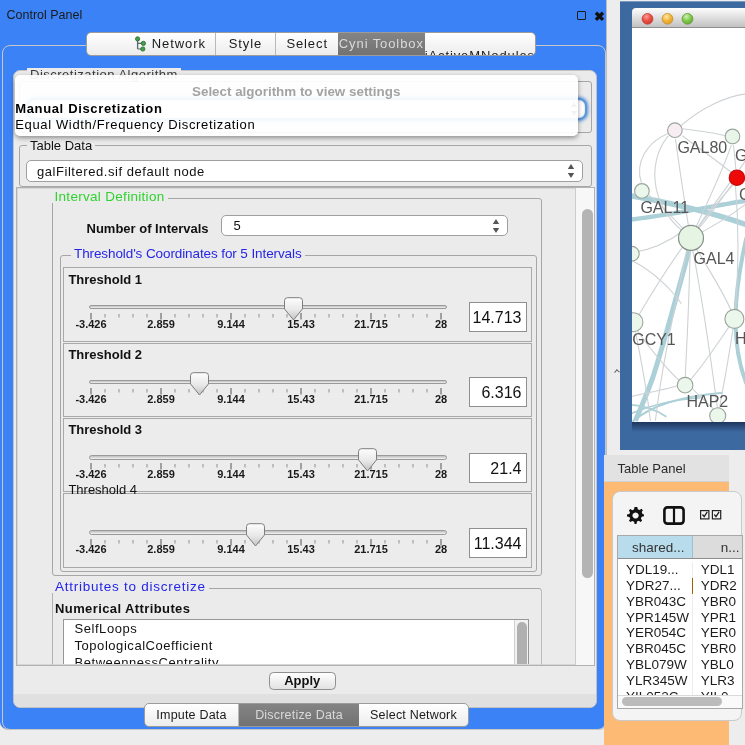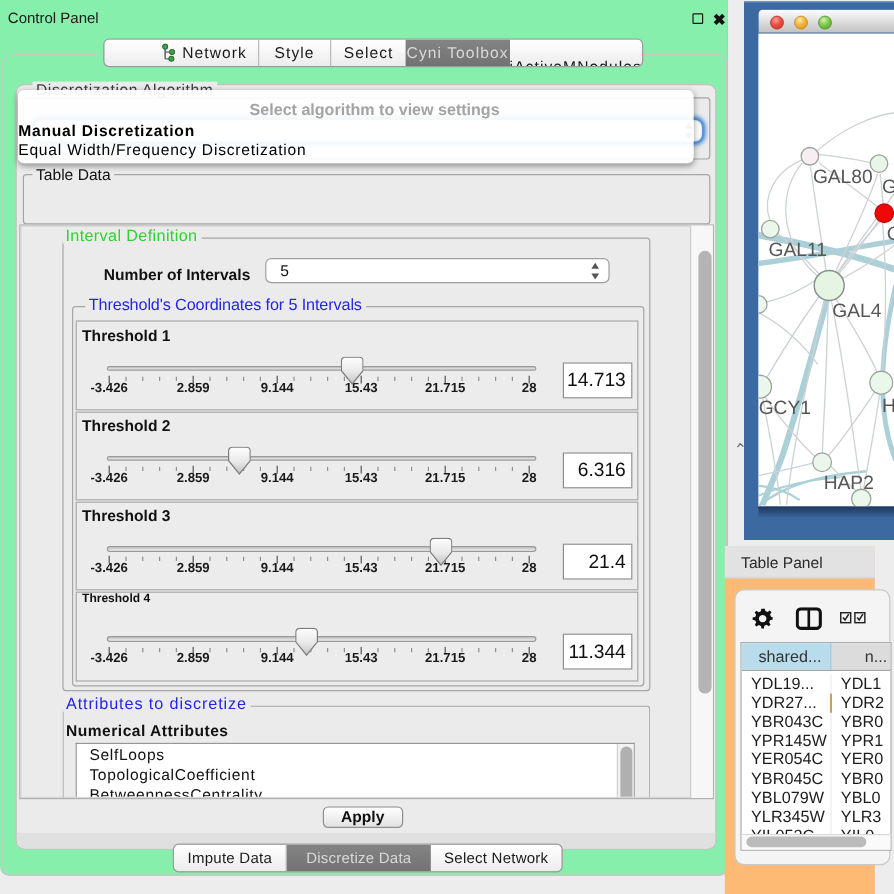--- a/index.html
+++ b/index.html
@@ -4,21 +4,21 @@
 html,body{width:745px;height:745px;overflow:hidden;background:#ededed;
  font-family:"Liberation Sans",sans-serif;-webkit-font-smoothing:antialiased}
 .abs{position:absolute}
 .grouptitle{position:absolute;background:#ebebeb;padding:0 3px;font-size:13px;line-height:13px}
 .combo{position:absolute;background:#fff;border:1px solid #9f9f9f;border-radius:5px;font-size:13px;color:#111}
 .combo .arr{position:absolute;right:7px;top:50%;margin-top:-7px;width:8px;height:14px}
 svg{display:block}
 </style></head>
 <body>
 
-<div class="abs" id="cpwin" style="left:0;top:0;width:607px;height:730px;background:#86efac;border-right:1px solid #bdbdbd;border-bottom:1px solid #c3c3c3;border-radius:0 0 8px 8px;">
+<div class="abs" id="cpwin" style="left:0;top:0;width:607px;height:730px;background:#3b82f6;border-right:1px solid #bdbdbd;border-bottom:1px solid #c3c3c3;border-radius:0 0 8px 8px;">
   <div class="abs" style="left:6.5px;top:7.5px;font-size:12.5px;color:#1a1a1a;">Control Panel</div>
 
   <div class="abs" style="left:577px;top:10.5px;width:9px;height:9.4px;border:1.7px solid #1a1a1a;border-radius:1px;"></div>
   <div class="abs" style="left:594px;top:9px;font-size:13px;font-weight:700;color:#111;">✖</div>
 
   <div class="abs" style="left:2px;top:45px;width:604px;height:685px;border:1.5px solid #c7c7c7;border-radius:8px;"></div>
 
   <div class="abs" style="left:86px;top:31.5px;width:450px;height:24px;border:1px solid #9b9b9b;border-radius:5px;background:linear-gradient(#ffffff,#ececec);display:flex;overflow:hidden;font-size:13px;color:#1a1a1a;letter-spacing:0.9px;padding-left:39px;">
     <div style="width:93px;display:flex;align-items:center;justify-content:center;border-right:1px solid #b9b9b9;">
       <svg width="12" height="16" viewBox="0 0 12 16" style="margin-right:5px;">
@@ -42,20 +42,26 @@
   <div class="abs" style="left:19px;top:81px;width:572.5px;height:52px;border:1px solid #a6a6a6;border-radius:3px;"></div>
   <div class="grouptitle" style="left:27px;top:68.3px;color:#3c3c3c;letter-spacing:0.5px;">Discretization Algorithm</div>
   <div class="combo" style="left:27px;top:97.5px;width:560px;height:22.5px;box-shadow:0 0 3px 1.5px rgba(86,148,222,.85), inset 0 0 2px rgba(86,148,222,.5);border:2.5px solid #5e97d5;border-radius:8px;">
     <svg class="arr" viewBox="0 0 8 14">
         <path d="M4,0 7.2,5 0.8,5Z M4,14 7.2,9 0.8,9Z" fill="#555"></path>
       </svg>
   </div>
 
   <div class="abs" style="left:19px;top:145px;width:572.5px;height:41.5px;border:1px solid #a6a6a6;border-radius:3px;"></div>
   <div class="grouptitle" style="left:27px;top:139px;color:#111;">Table Data</div>
+  <div class="combo" style="left:25.5px;top:159.5px;width:557.5px;height:22px;line-height:21px;">
+    <span style="margin-left:10.5px;letter-spacing:0.55px;">galFiltered.sif default node</span>
+    <svg class="arr" viewBox="0 0 8 14">
+        <path d="M4,0 7.2,5 0.8,5Z M4,14 7.2,9 0.8,9Z" fill="#555"></path>
+      </svg>
+  </div>
 
   <div class="abs" style="left:15.8px;top:186.5px;width:579.7px;height:479px;border:1px solid #b2b2b2;background:#ebebeb;">
     <div class="abs" style="left:0;top:0;width:100%;height:100%;border:1px solid #d6d6d6;"></div>
 
     <div class="abs" style="right:0;top:0;width:19px;height:100%;background:#f7f7f7;border-left:1px solid #cccccc;"></div>
     <div class="abs" style="right:1.8px;top:21px;width:10.5px;height:369px;background:#b4b4b4;border-radius:5.5px;"></div>
   </div>
 
   <div class="abs" style="left:52.2px;top:197.6px;width:490px;height:378px;border:1px solid #a6a6a6;border-radius:3px;"></div>
   <div class="grouptitle" style="left:51.5px;top:189.8px;color:#2fd32f;font-size:13.5px;letter-spacing:0.3px;">Interval Definition</div>
@@ -137,21 +143,21 @@
         <linearGradient id="th3" x1="0" y1="0" x2="0" y2="1">
           <stop offset="0" stop-color="#fdfdfd"></stop>
           <stop offset="0.55" stop-color="#e8e8e8"></stop>
           <stop offset="1" stop-color="#c2c2c2"></stop>
         </linearGradient>
       </defs>
 <path d="M3.5,0.7 h12 a3,3 0 0 1 3,3 v8.2 L9.5,23 0.5,11.9 v-8.2 a3,3 0 0 1 3,-3 Z" fill="url(#th3)" stroke="#7e7e7e" stroke-width="1"></path>
     </svg>
 <div class="abs" style="left:469px;top:452.5px;width:57.5px;height:30px;background:#fff;border:1px solid #8f8f8f;font-size:16px;color:#111;text-align:right;line-height:29px;padding-right:4px;">21.4</div>
 <div class="abs" style="left:63.3px;top:493.2px;width:468.4px;height:74.6px;border:1px solid #a9a9a9;background:#ececec;"></div>
-<div class="abs" style="left:68.4px;top:494px;font-size:10px;font-weight:700;color:#111;">Threshold 4</div>
+<div class="abs" style="left:68.4px;top:482px;font-size:13px;font-weight:400;color:#111;">Threshold 4</div>
 <div class="abs" style="left:89px;top:530.4px;width:358px;height:4.6px;border:1px solid #9a9a9a;border-radius:2.5px;background:linear-gradient(#bdbdbd,#f3f3f3);"></div>
 <svg class="abs" style="left:0;top:538.7px;" width="460" height="8" viewBox="0 0 460 8">
       <path d="M91,0V6.5 M161,0V6.5 M231,0V6.5 M301,0V6.5 M371,0V6.5 M441,0V6.5" stroke="#555" stroke-width="1"></path>
       <path d="M105,1V4.5 M119,1V4.5 M133,1V4.5 M147,1V4.5 M175,1V4.5 M189,1V4.5 M203,1V4.5 M217,1V4.5 M245,1V4.5 M259,1V4.5 M273,1V4.5 M287,1V4.5 M315,1V4.5 M329,1V4.5 M343,1V4.5 M357,1V4.5 M385,1V4.5 M399,1V4.5 M413,1V4.5 M427,1V4.5" stroke="#8f8f8f" stroke-width="1"></path>
     </svg>
 <div class="abs" style="left:61px;top:543.4px;width:60px;text-align:center;font-size:11px;font-weight:700;color:#1a1a1a;">-3.426</div>
 <div class="abs" style="left:131px;top:543.4px;width:60px;text-align:center;font-size:11px;font-weight:700;color:#1a1a1a;">2.859</div>
 <div class="abs" style="left:201px;top:543.4px;width:60px;text-align:center;font-size:11px;font-weight:700;color:#1a1a1a;">9.144</div>
 <div class="abs" style="left:271px;top:543.4px;width:60px;text-align:center;font-size:11px;font-weight:700;color:#1a1a1a;">15.43</div>
 <div class="abs" style="left:341px;top:543.4px;width:60px;text-align:center;font-size:11px;font-weight:700;color:#1a1a1a;">21.715</div>
@@ -181,21 +187,21 @@
 
   <div class="abs" style="left:269px;top:671.5px;width:66.5px;height:18px;border:1px solid #8f8f8f;border-radius:4.5px;background:linear-gradient(#ffffff,#e2e2e2);font-size:13px;font-weight:700;color:#111;text-align:center;line-height:16.5px;">Apply</div>
 
   <div class="abs" style="left:144px;top:703px;width:325px;height:23.5px;border:1px solid #9b9b9b;border-radius:5px;background:linear-gradient(#ffffff,#ececec);display:flex;overflow:hidden;font-size:12.5px;color:#1a1a1a;letter-spacing:0.2px;">
     <div style="width:94px;display:flex;align-items:center;justify-content:center;border-right:1px solid #b9b9b9;">Impute Data</div>
     <div style="width:120px;display:flex;align-items:center;justify-content:center;background:linear-gradient(#848484,#727272);color:#d9d9d9;">Discretize Data</div>
     <div style="flex:1;display:flex;align-items:center;justify-content:center;">Select Network</div>
   </div>
 
   <div class="abs" style="left:14.7px;top:75px;width:563px;height:61px;background:rgba(255,255,255,0.93);border-radius:5px;box-shadow:0 2px 5px rgba(0,0,0,0.4);font-size:13px;">
-    <div style="position:absolute;left:0;top:8.5px;width:100%;text-align:center;color:#a3a3a3;font-weight:700;font-size:13.4px;letter-spacing:0px;margin-left:16px;">Select algorithm to view settings</div>
+    <div style="position:absolute;left:0;top:8.5px;width:100%;text-align:center;color:#a3a3a3;font-weight:700;font-size:13.4px;letter-spacing:0px;">Select algorithm to view settings</div>
     <div style="position:absolute;left:0.5px;top:25.8px;font-weight:700;color:#000;letter-spacing:0.65px;">Manual Discretization</div>
     <div style="position:absolute;left:0.5px;top:42px;color:#000;letter-spacing:0.65px;">Equal Width/Frequency Discretization</div>
   </div>
 </div>
 
 <div class="abs" style="left:614.5px;top:369.5px;width:4px;height:4px;border-left:1.5px solid #666;border-top:1.5px solid #666;transform:rotate(40deg);"></div>
 
 <div class="abs" style="left:620.4px;top:1px;width:125px;height:449px;background:#3d69a1;border-top:1px solid #7b99c0;">
 
   <div class="abs" style="left:11.2px;top:5.5px;width:114px;height:20.8px;background:linear-gradient(#fdfdfd,#c2c2c2);border-bottom:1px solid #909090;border-radius:4px 0 0 0;">

